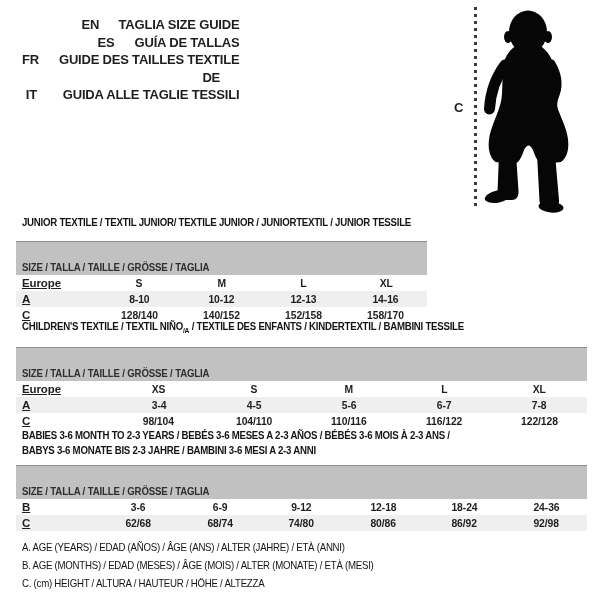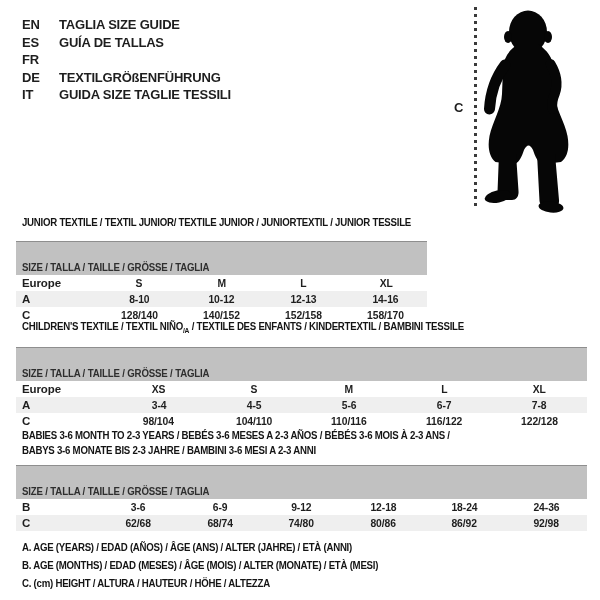--- a/index.html
+++ b/index.html
@@ -6,33 +6,33 @@
   body{
     width:600px;height:600px;position:relative;background:#ffffff;
     font-family:"Liberation Sans", sans-serif;color:#1e1e1e;overflow:hidden;
   }
   
   .cond{display:inline-block;transform:scaleX(.84);transform-origin:0 50%;white-space:nowrap;}
   .cond-c{display:inline-block;transform:scaleX(.9);transform-origin:50% 50%;white-space:nowrap;}
 
   
   .lang-block{position:absolute;left:22px;top:16px;}
-  .lang-row{display:flex;line-height:17.5px;font-size:13px;font-weight:700;letter-spacing:-.2px;}
+  .lang-row{display:flex;line-height:17.5px;font-size:13px;font-weight:700;letter-spacing:-.2px;justify-content:flex-end;}
   .lang-code{width:37px;flex:0 0 37px;}
   .lang-label{white-space:nowrap;}
 
   
   .figure{position:absolute;left:452px;top:4px;width:135px;height:212px;}
   .c-marker{position:absolute;left:2px;top:96px;font-size:13px;font-weight:700;}
   .dash-line{position:absolute;left:22px;top:3px;width:2.5px;height:202px;
     background:repeating-linear-gradient(to bottom,#3a3a3a 0 3.5px,transparent 3.5px 7px);}
   .sil{position:absolute;left:26px;top:0;}
 
   
-  .section{position:absolute;left:16px;}
+  .section{position:absolute;left:16px;text-decoration:underline;}
   .sec-1{top:215px;width:411px;}
   .sec-2{top:319px;width:571px;}
   .sec-3{top:428px;width:571px;}
   .tbl-title{font-size:11.5px;font-weight:700;letter-spacing:-.3px;color:#141414;}
   .title-line{line-height:15px;height:15px;padding-left:6px;}
   .sec-1 .title-gap{height:11px;} .sec-2 .title-gap{height:13px;} .sec-3 .title-gap{height:7px;}
   sub.subs{font-size:8px;}
 
   table{border-collapse:collapse;width:100%;table-layout:fixed;}
   th.size-head{
@@ -40,44 +40,44 @@
     text-align:left;font-size:11.5px;font-weight:700;color:#2e2e2e;
     height:17px;padding:16px 0 0 6px;letter-spacing:-.2px;
   }
   td{height:16px;padding:0;font-size:11.5px;font-weight:700;text-align:center;
      letter-spacing:-.1px;color:#1e1e1e;white-space:nowrap;}
   td.lbl{text-align:left;padding-left:6px;width:62px;}
   tr.shaded{background:var(--alt,#efefef);}
 
   
   .footnotes{position:absolute;left:22px;top:538px;}
-  .footnote{line-height:18px;font-size:11.5px;font-weight:700;letter-spacing:-.3px;color:#141414;}
+  .footnote{line-height:18px;font-size:11.5px;font-weight:400;letter-spacing:-.3px;color:#141414;}
 </style>
 </head>
 <body>
 
 <div class="lang-block">
     <div class="lang-row">
       <span class="lang-code">EN</span>
       <span class="lang-label">TAGLIA SIZE GUIDE</span>
     </div>
     <div class="lang-row">
       <span class="lang-code">ES</span>
       <span class="lang-label">GUÍA DE TALLAS</span>
     </div>
     <div class="lang-row">
       <span class="lang-code">FR</span>
+      <span class="lang-label">GUIDE DES TAILLES TEXTILE</span>
     </div>
     <div class="lang-row">
       <span class="lang-code">DE</span>
-      <span class="lang-label">TEXTILGRÖßENFÜHRUNG</span>
     </div>
     <div class="lang-row">
       <span class="lang-code">IT</span>
-      <span class="lang-label">GUIDA SIZE TAGLIE TESSILI</span>
+      <span class="lang-label">GUIDA ALLE TAGLIE TESSILI</span>
     </div>
   </div>
 
 <div class="figure">
   <span class="c-marker">C</span>
   <div class="dash-line"></div>
   <svg class="sil" width="100" height="212" viewBox="0 0 100 212" aria-hidden="true">
     <g class="sil-fill" fill="#060606" stroke="none">
       <ellipse cx="50" cy="28" rx="19" ry="21.5"></ellipse>
       <ellipse cx="30" cy="33" rx="4" ry="6"></ellipse>

